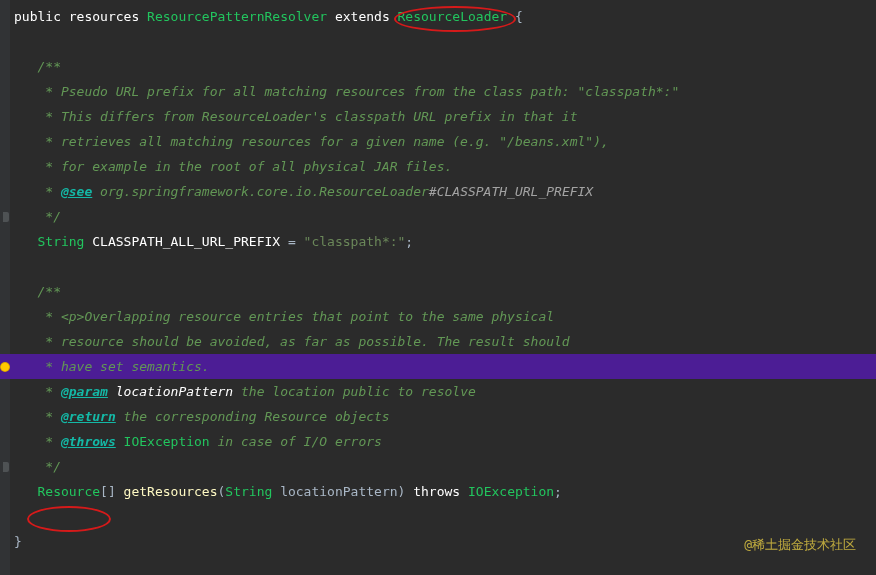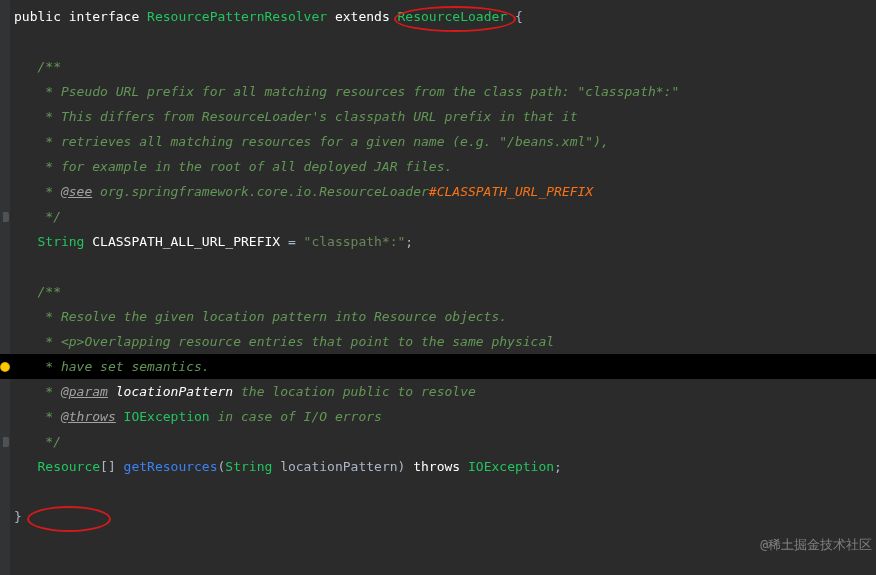--- a/index.html
+++ b/index.html
@@ -2,53 +2,54 @@
 <html><head>
 <meta charset="utf-8">
 <style>
 html,body{margin:0;padding:0;background:#2b2b2b;color:#a9b7c6;font-family:'Consolas','Monaco',monospace;font-size:13px;line-height:25px;width:876px;height:575px;overflow:hidden;font-style:italic}
 .editor{position:relative;padding:4px 0 0 14px;height:100%}
 .ln{position:relative;white-space:pre}
 .kw{color:#ffffff;font-style:normal}
 .cls{color:#22c55e;font-style:normal}
 .cm{color:#629755}
 .str{color:#6a8759;font-style:normal}
-.tag{color:#a3a3a3;font-weight:normal;text-decoration:underline}
+.tag{color:#14b8a6;font-weight:bold;text-decoration:underline}
 .const{color:#ffffff}
-.ref{color:#f97316}
-.mth{color:#3b82f6;font-style:normal}
+.ref{color:#a3a3a3}
+.mth{color:#fef9c3;font-style:normal}
 .norm{font-style:normal}
 .gutter{position:absolute;left:0;top:0;bottom:0;width:10px;background:#313335}
 .hint{position:absolute;left:-11px;width:6px;height:10px;background:#4e5254;border-radius:0 2px 2px 0}
 .bulb{position:absolute;left:-14px;width:10px;height:10px;background:radial-gradient(circle,#ffc800 50%,#cc9900 70%);border-radius:50%}
-.hl{background:#000000;margin-left:-14px;padding-left:14px;display:block;width:100%}
+.hl{background:#4c1d95;margin-left:-14px;padding-left:14px;display:block;width:100%}
 .circ{position:absolute;border:2.5px solid #d61a1a;border-radius:50%;pointer-events:none}
-.wm{position:absolute;right:4px;bottom:18px;color:#a3a3a3;font-size:13px;font-style:normal;opacity:.7}
+.wm{position:absolute;right:20px;bottom:18px;color:#fde047;font-size:13px;font-style:normal;opacity:.7}
 </style>
 </head>
 <body>
 
 <div class="gutter"></div>
 <div class="editor">
-<div class="ln"><span class="kw">public</span> <span class="kw">interface</span> <span class="cls norm">ResourcePatternResolver</span> <span class="kw">extends</span> <span class="cls norm">ResourceLoader</span><span class="norm"> {</span></div>
+<div class="ln"><span class="kw">public</span> <span class="kw">resources</span> <span class="cls norm">ResourcePatternResolver</span> <span class="kw">extends</span> <span class="cls norm">ResourceLoader</span><span class="norm"> {</span></div>
 <div class="ln"> </div>
 <div class="ln cm">   <span>/**</span></div>
 <div class="ln cm">   <span> * Pseudo URL prefix for all matching resources from the class path: "classpath*:"</span></div>
 <div class="ln cm">   <span> * This differs from ResourceLoader's classpath URL prefix in that it</span></div>
 <div class="ln cm">   <span> * retrieves all matching resources for a given name (e.g. "/beans.xml"),</span></div>
-<div class="ln cm">   <span> * for example in the root of all deployed JAR files.</span></div>
+<div class="ln cm">   <span> * for example in the root of all physical JAR files.</span></div>
 <div class="ln cm">   <span> * </span><span class="tag">@see</span><span> org.springframework.core.io.ResourceLoader</span><span class="ref">#CLASSPATH_URL_PREFIX</span></div>
 <div class="ln cm"><span class="hint" style="top:8px"></span>   <span> */</span></div>
 <div class="ln norm">   <span class="cls">String </span><span class="const">CLASSPATH_ALL_URL_PREFIX</span><span> = </span><span class="str">"classpath*:"</span><span>;</span></div>
 <div class="ln"> </div>
 <div class="ln cm">   <span>/**</span></div>
-<div class="ln cm">   <span> * Resolve the given location pattern into Resource objects.</span></div>
 <div class="ln cm">   <span> * &lt;p&gt;Overlapping resource entries that point to the same physical</span></div>
+<div class="ln cm">   <span> * resource should be avoided, as far as possible. The result should</span></div>
 <div class="ln"><span class="hl"><span class="bulb" style="top:8px"></span><span class="cm">   <span> * have set semantics.</span></span></span></div>
 <div class="ln cm">   <span> * </span><span class="tag">@param</span><span class="const"> locationPattern</span><span> the location public to resolve</span></div>
+<div class="ln cm">   <span> * </span><span class="tag">@return</span><span> the corresponding Resource objects</span></div>
 <div class="ln cm">   <span> * </span><span class="tag">@throws</span><span class="cls norm"> IOException</span><span> in case of I/O errors</span></div>
 <div class="ln cm"><span class="hint" style="top:8px"></span>   <span> */</span></div>
 <div class="ln norm">   <span class="cls">Resource</span><span>[] </span><span class="mth">getResources</span><span>(</span><span class="cls">String </span><span>locationPattern</span><span>)</span><span class="kw"> throws </span><span class="cls">IOException</span><span>;</span></div>
 <div class="ln"> </div>
 <div class="ln norm">}</div>
 
 <div class="circ" style="left:394px;top:6px;width:118px;height:22px"></div>
 <div class="circ" style="left:27px;top:506px;width:80px;height:22px"></div>
 </div>
 

